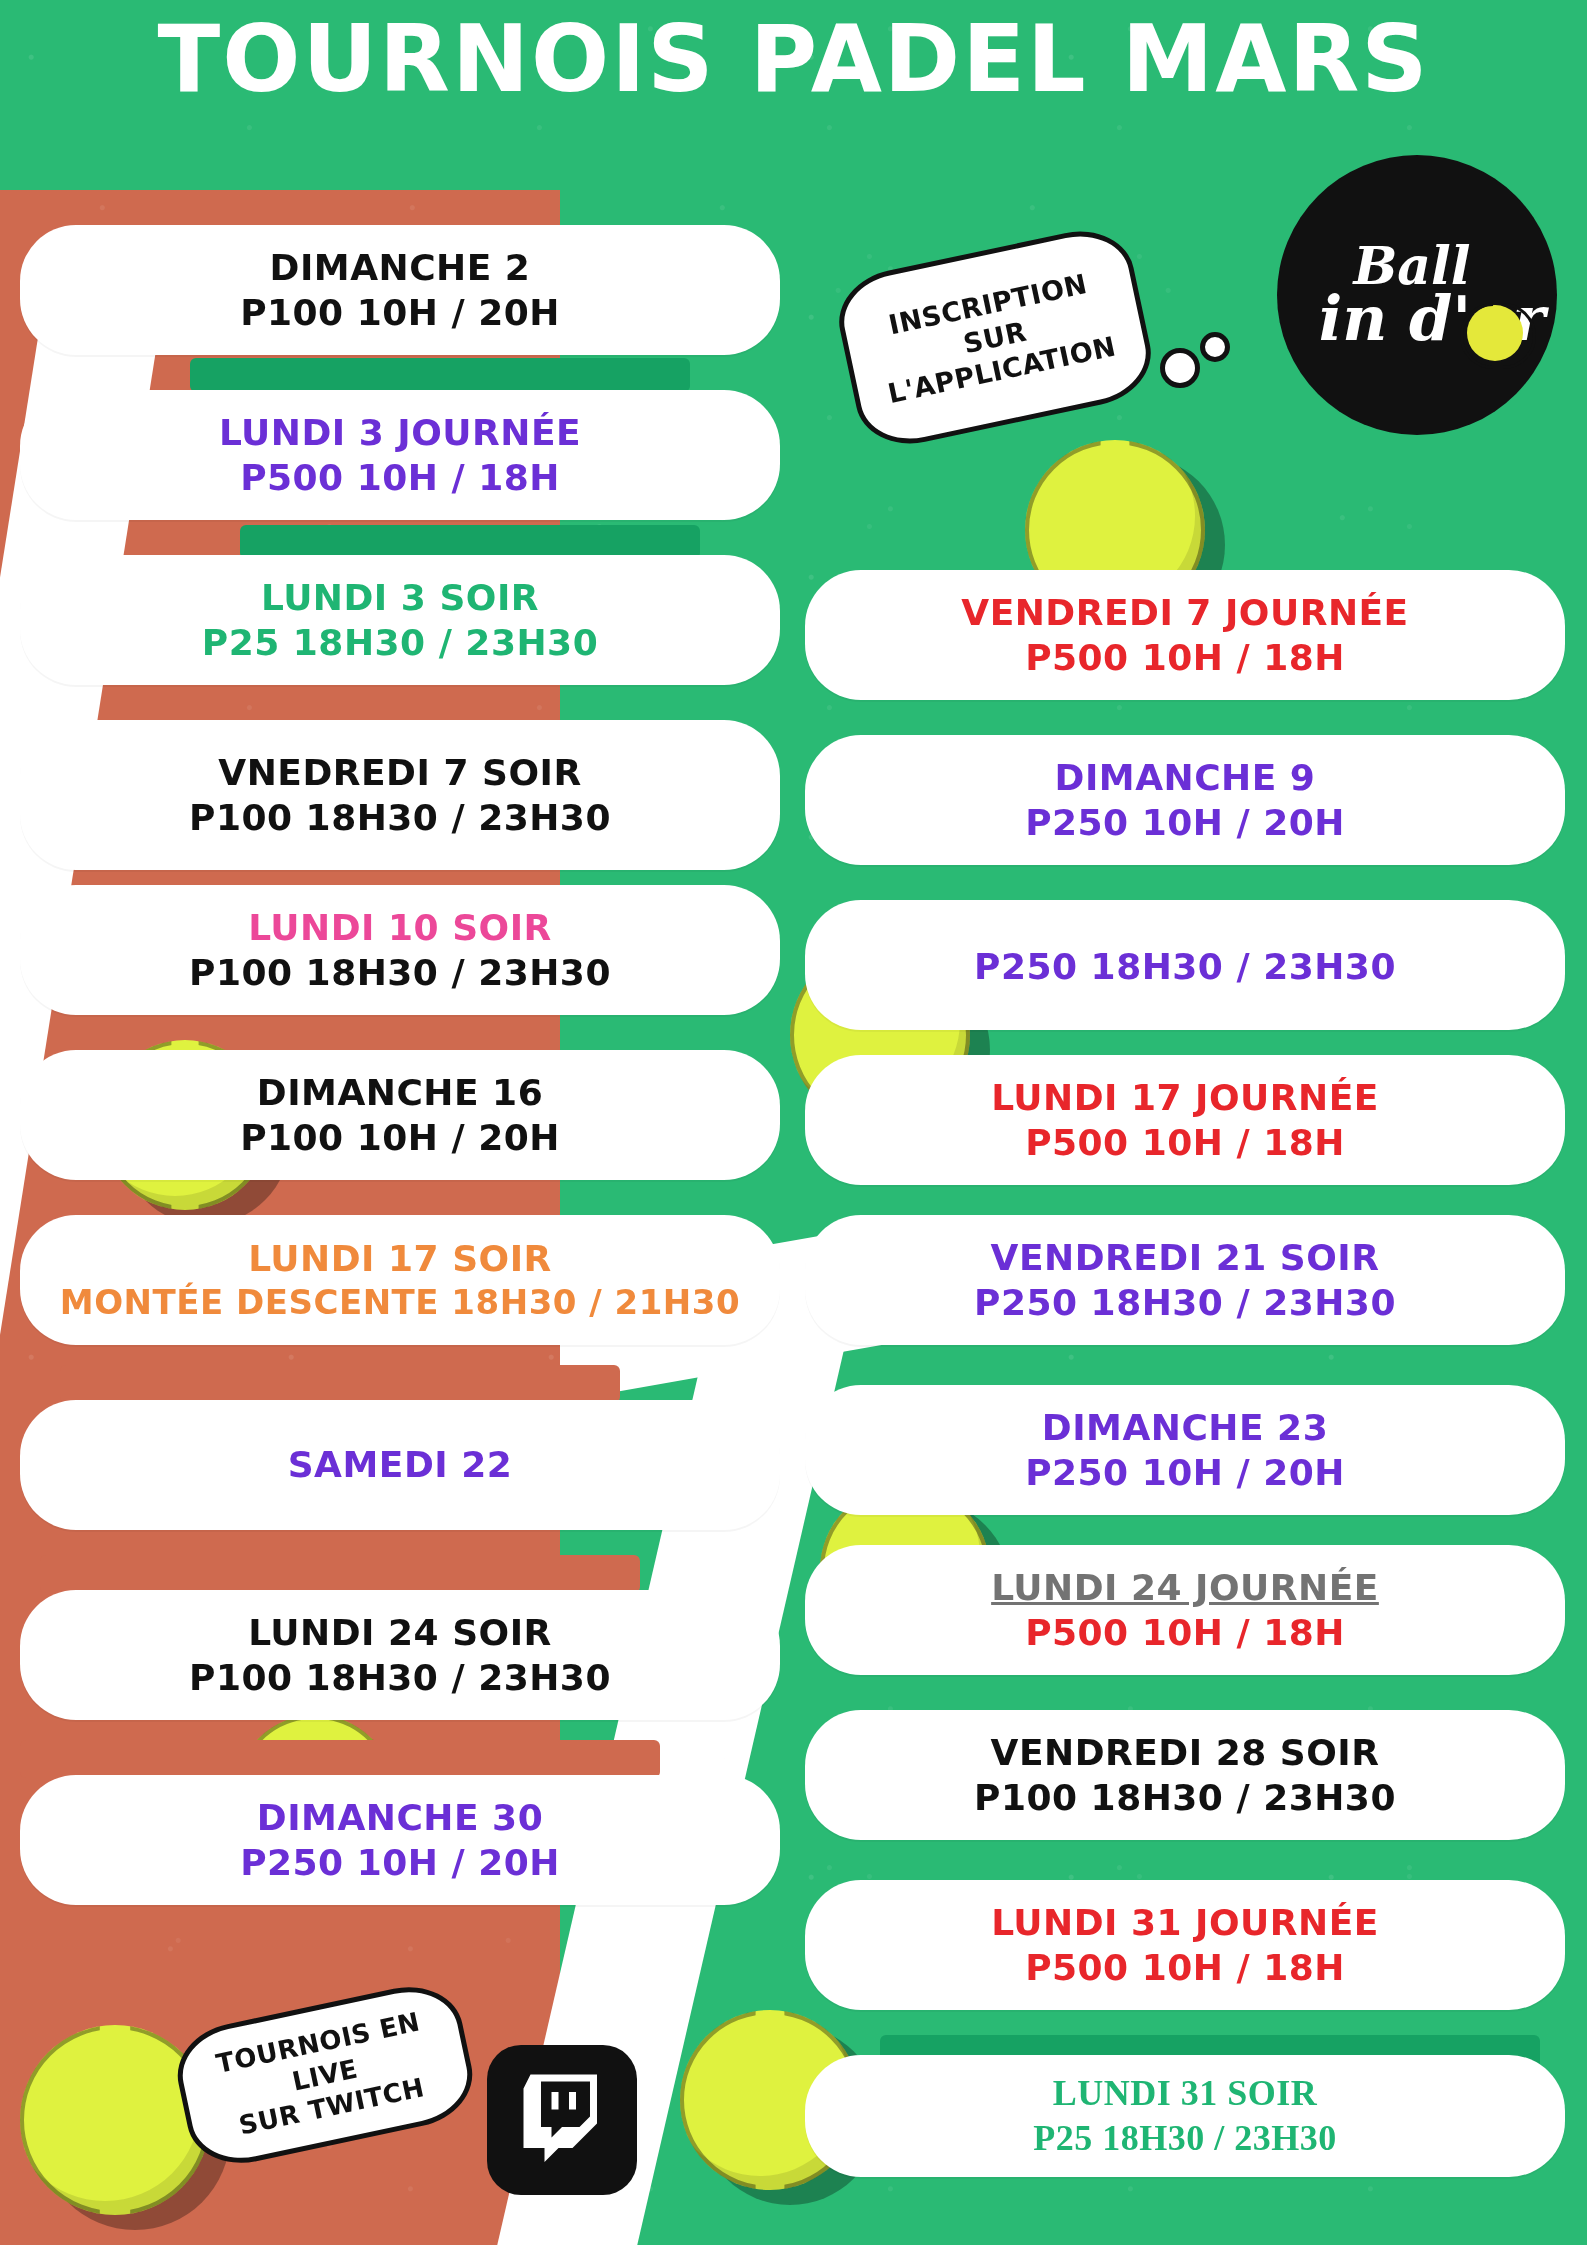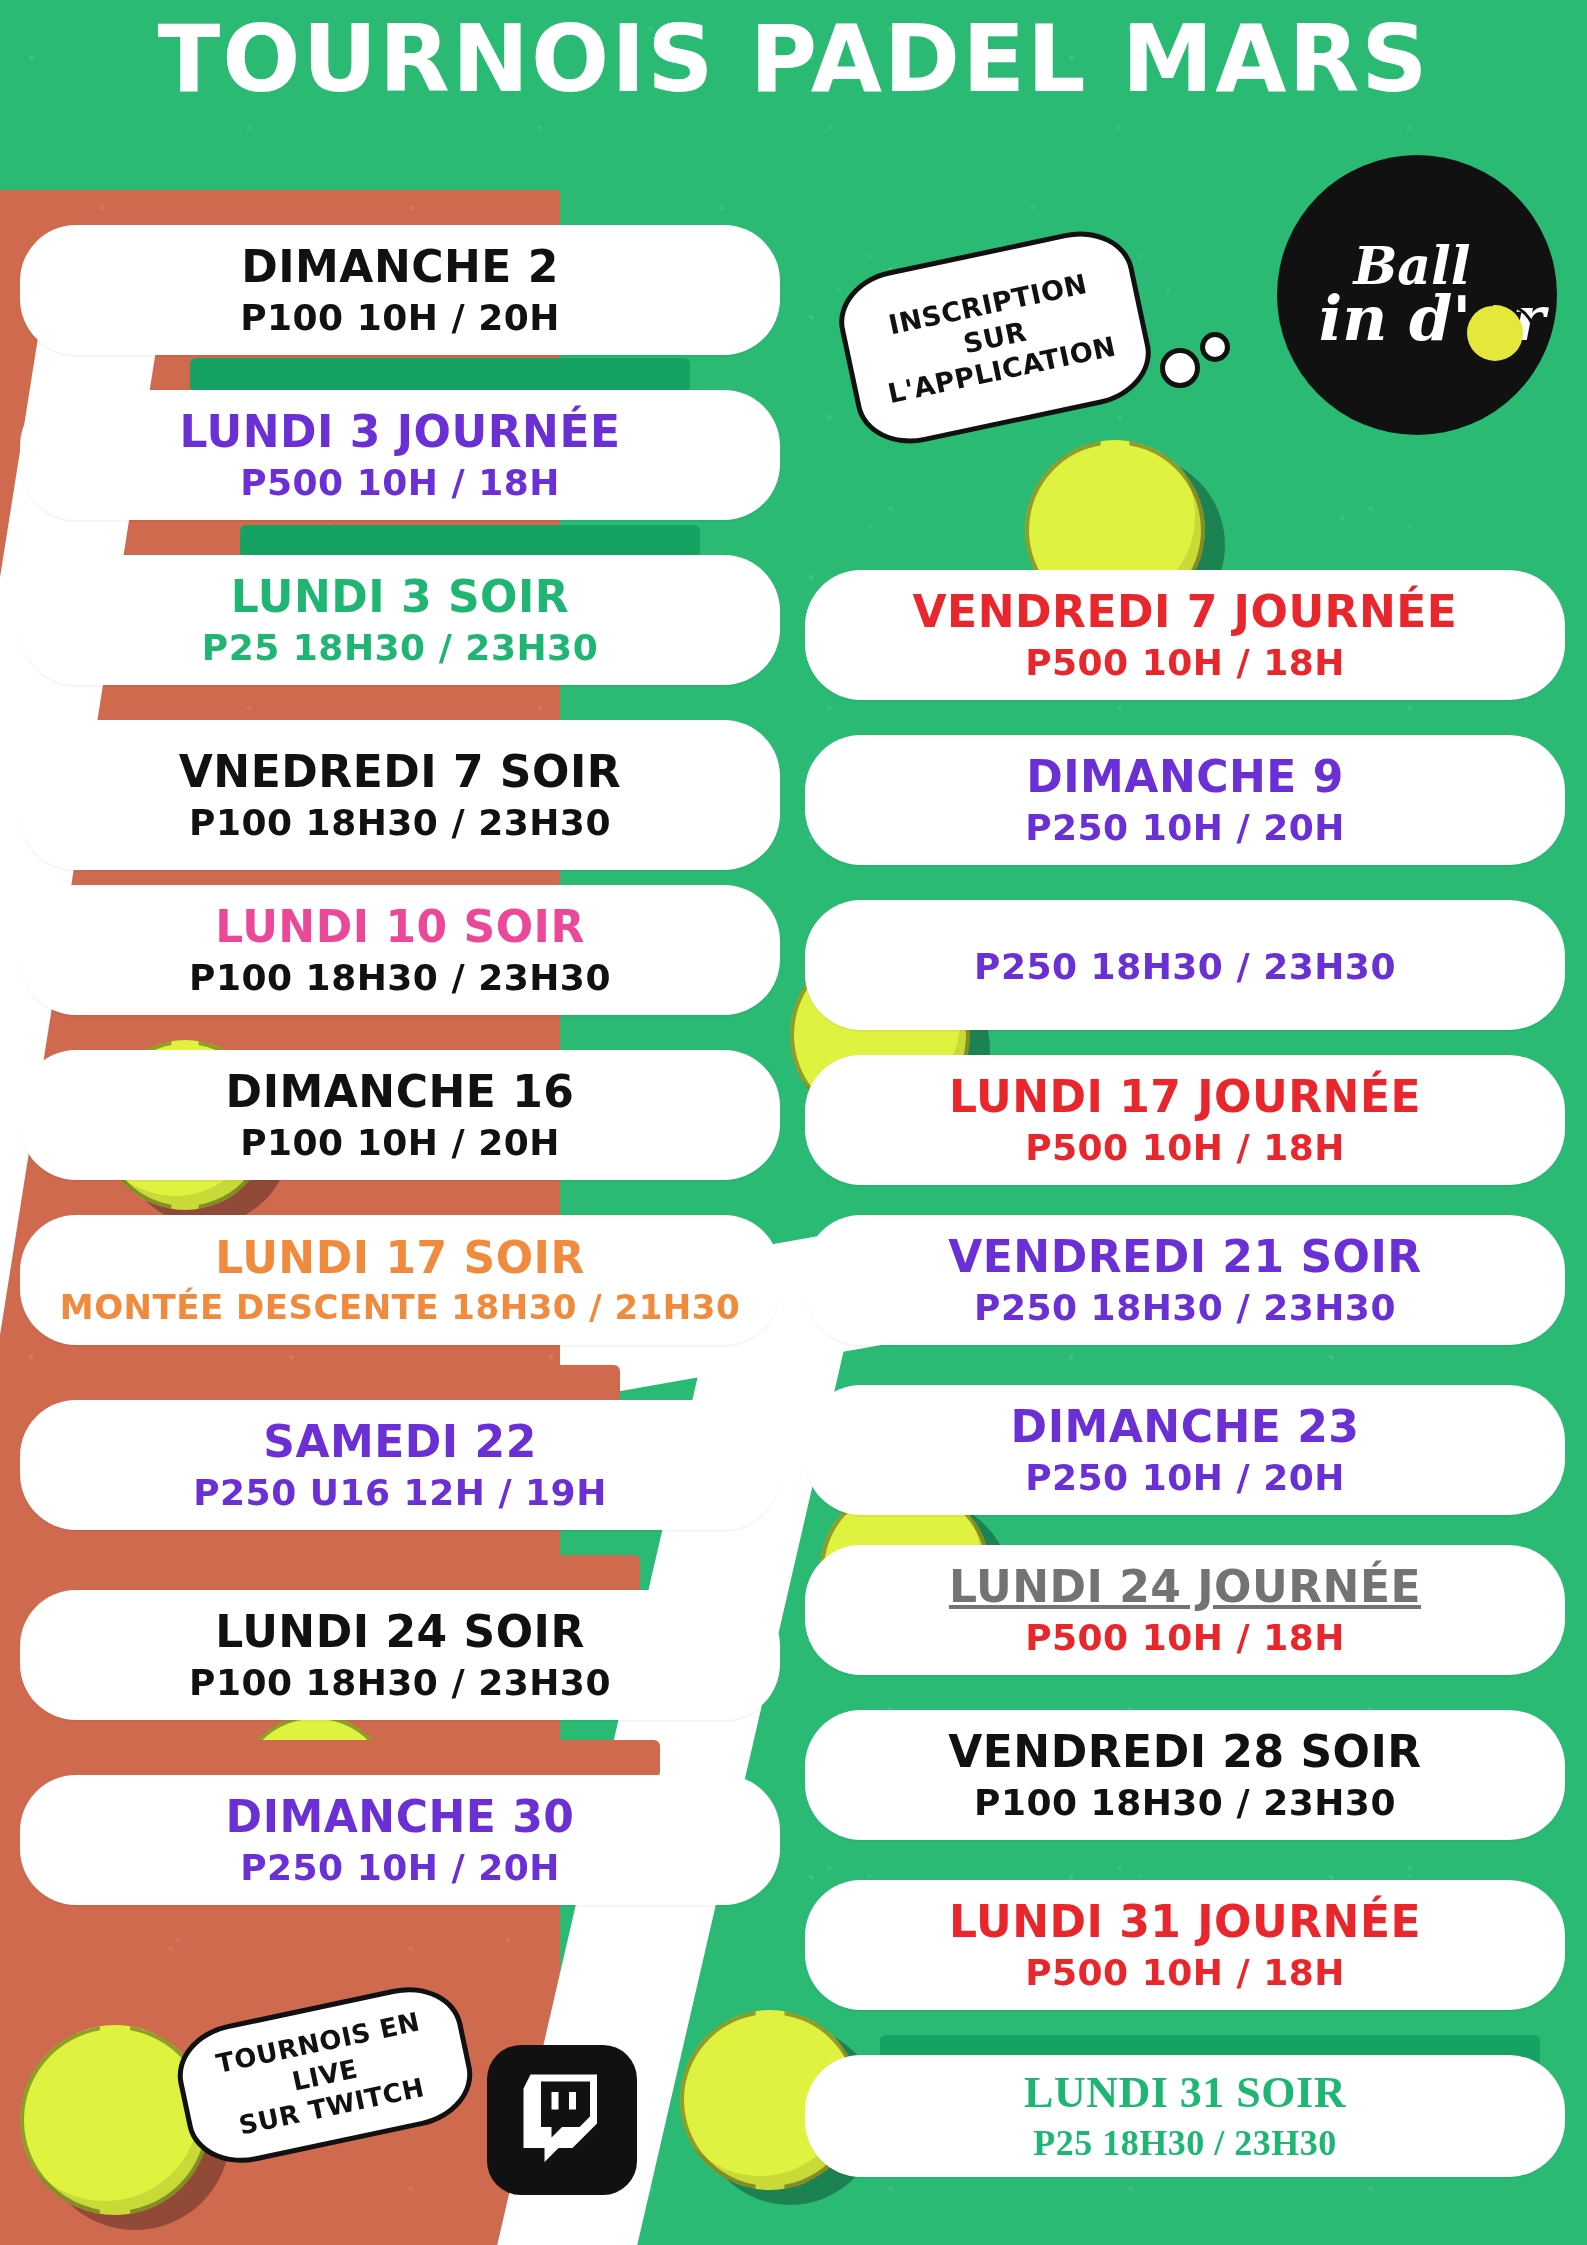--- a/index.html
+++ b/index.html
@@ -87,21 +87,21 @@
     box-sizing: border-box;
     display: flex;
     flex-direction: column;
     align-items: center;
     justify-content: center;
     padding: 6px 18px;
     box-shadow: 0 2px 0 rgba(0,0,0,.04);
   }
   .pill .l1 {
     font-weight: bold;
-    font-size: 44px;
+    font-size: 36px;
     letter-spacing: .5px;
     text-transform: uppercase;
     line-height: 1.15;
     white-space: nowrap;
   }
   .pill .l2 {
     font-weight: bold;
     font-size: 36px;
     letter-spacing: .5px;
     text-transform: uppercase;
@@ -358,21 +358,20 @@
     <div class="l2" style="color:#111111;">P100   10H / 20H</div>
   </div>
 
   <div class="pill" style="left:20px; top:1215px; width:760px; height:130px;">
     <div class="l1" style="color:#f08a3c;">LUNDI 17 SOIR</div>
     <div class="l2" style="color:#f08a3c; font-size:34px;">MONTÉE DESCENTE   18H30 / 21H30</div>
   </div>
 
   <div class="pill" style="left:20px; top:1400px; width:760px; height:130px;">
     <div class="l1" style="color:#6b2fd6;">SAMEDI 22</div>
-    <div class="l2" style="color:#6b2fd6;">P250 U16   12H / 19H</div>
   </div>
 
   <div class="pill" style="left:20px; top:1590px; width:760px; height:130px;">
     <div class="l1" style="color:#111111;">LUNDI 24 SOIR</div>
     <div class="l2" style="color:#111111;">P100   18H30 / 23H30</div>
   </div>
 
   <div class="pill" style="left:20px; top:1775px; width:760px; height:130px;">
     <div class="l1" style="color:#6b2fd6;">DIMANCHE 30</div>
     <div class="l2" style="color:#6b2fd6;">P250   10H / 20H</div>

